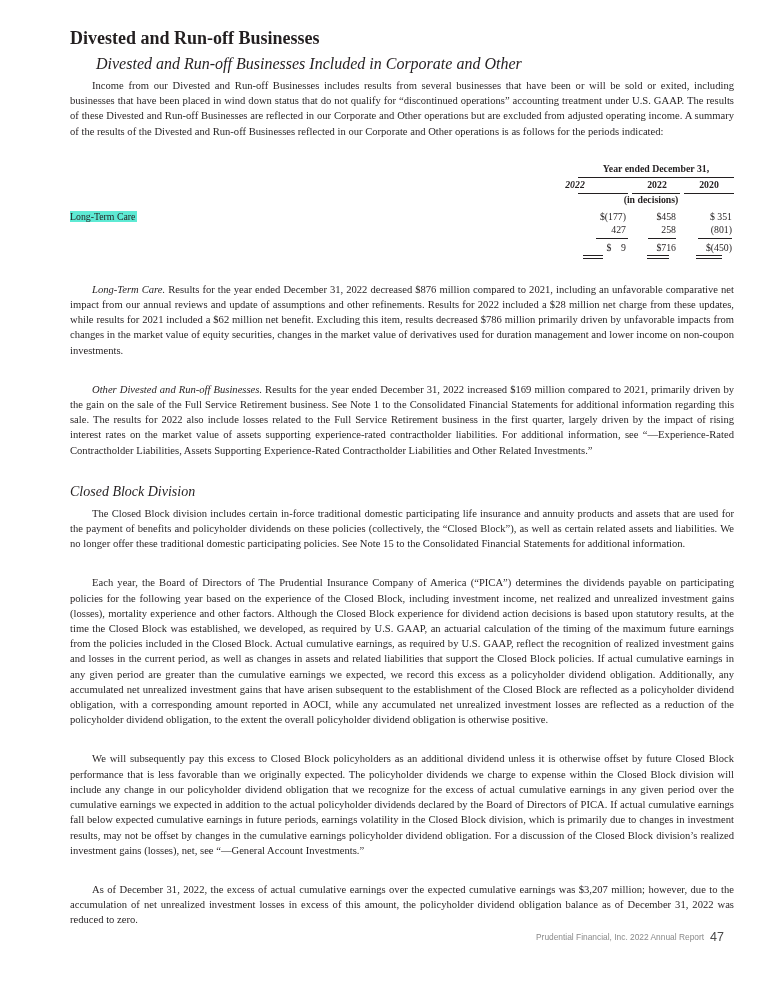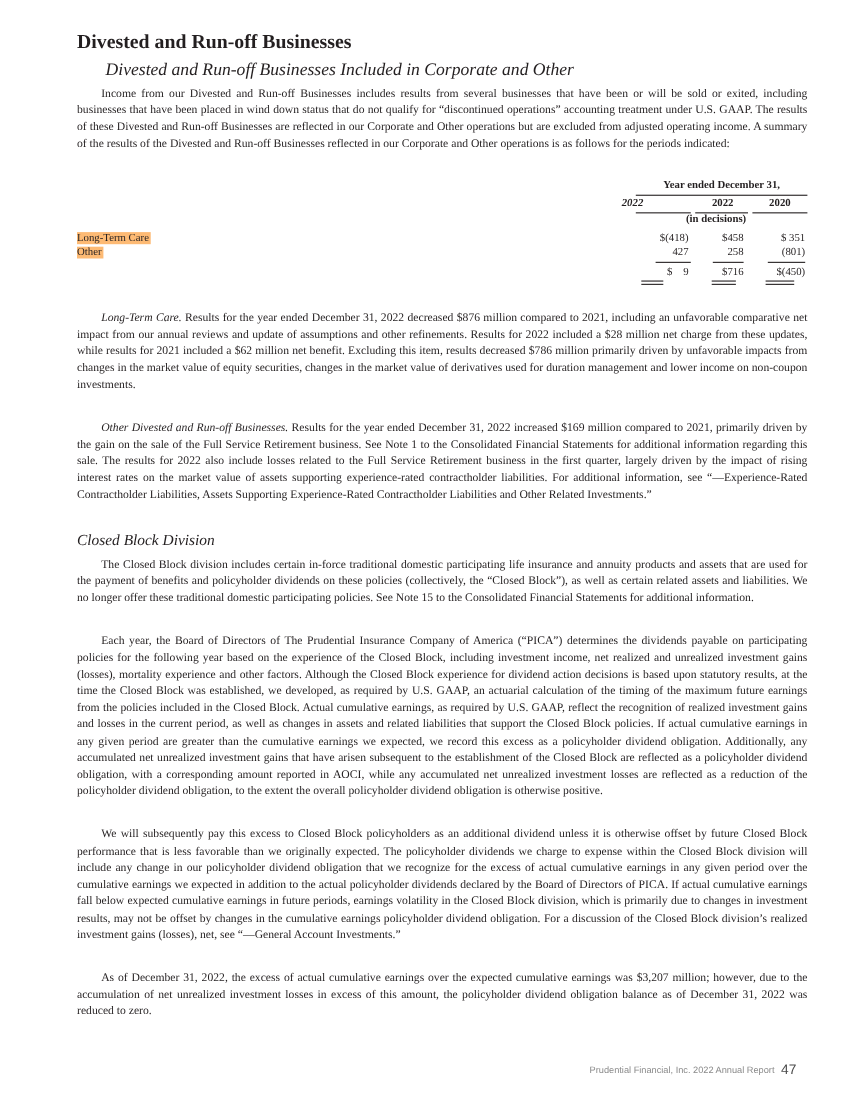--- a/index.html
+++ b/index.html
@@ -105,21 +105,21 @@
       line-height: 12px;
     }
     .fin-table .row .label {
       position: absolute;
       left: 0;
       width: 500px;
       white-space: nowrap;
       overflow: hidden;
     }
     .fin-table .row .label.indent { left: 22px; width: 478px; }
-    .fin-table .row .label span.lead { background: #fdba74; padding-right: 2px; }
+    .fin-table .row .label span.lead { background: #5eead4; padding-right: 2px; }
     .fin-table .row .label::after {
       content: ". . . . . . . . . . . . . . . . . . . . . . . . . . . . . . . . . . . . . . . . . . . . . . . . . . . . . . . . . . . . . . . . . . . . . . . . . . . . . . . . . . . . . . . . . . . . . . . . . . . . . . . . . . . . . .";
       position: absolute;
       left: 0;
       top: 0;
       z-index: -1;
       white-space: nowrap;
       letter-spacing: 0px;
     }
     .fin-table .cell {
@@ -140,21 +140,21 @@
       height: 2px;
       border-top: 1px solid #231f20;
       border-bottom: 1px solid #231f20;
     }
 
     .gap-lg { height: 24px; }
     .gap-sec { height: 26px; }
 
     .footer {
       position: absolute;
-      top: 965px;
+      top: 930px;
       left: 536px;
       font-family: "Liberation Sans", "DejaVu Sans", sans-serif;
       font-size: 8.4px;
       color: #8a8a8a;
       white-space: nowrap;
       text-align: center;
     }
     .footer .page-num {
       font-size: 12.5px;
       color: #4a4a4a;
@@ -178,26 +178,25 @@
     <div class="year" style="left:480px;width:50px;font-style:italic;">2022</div>
     <div class="year" style="left:562px;width:50px;">2022</div>
     <div class="year" style="left:614px;width:50px;">2020</div>
     <div class="year-rule" style="left:508px;width:50px;"></div>
     <div class="year-rule" style="left:562px;width:48px;"></div>
     <div class="year-rule" style="left:614px;width:50px;"></div>
     <div class="units">(in decisions)</div>
 
     <div class="row" style="top:48px;">
       <div class="label"><span class="lead">Long-Term Care</span></div>
-      <div class="cell c1">$(418)</div>
+      <div class="cell c1">$(177)</div>
       <div class="cell c2">$458</div>
       <div class="cell c3">$ 351</div>
     </div>
     <div class="row" style="top:61px;">
-      <div class="label"><span class="lead">Other</span></div>
       <div class="cell c1">427</div>
       <div class="cell c2">258</div>
       <div class="cell c3">(801)</div>
     </div>
     <div class="single-rule" style="top:75px;left:526px;width:32px;"></div>
     <div class="single-rule" style="top:75px;left:578px;width:28px;"></div>
     <div class="single-rule" style="top:75px;left:628px;width:34px;"></div>
 
     <div class="row" style="top:79px;">
       <div class="cell c1" style="left:512px;width:44px;">$    9</div>

